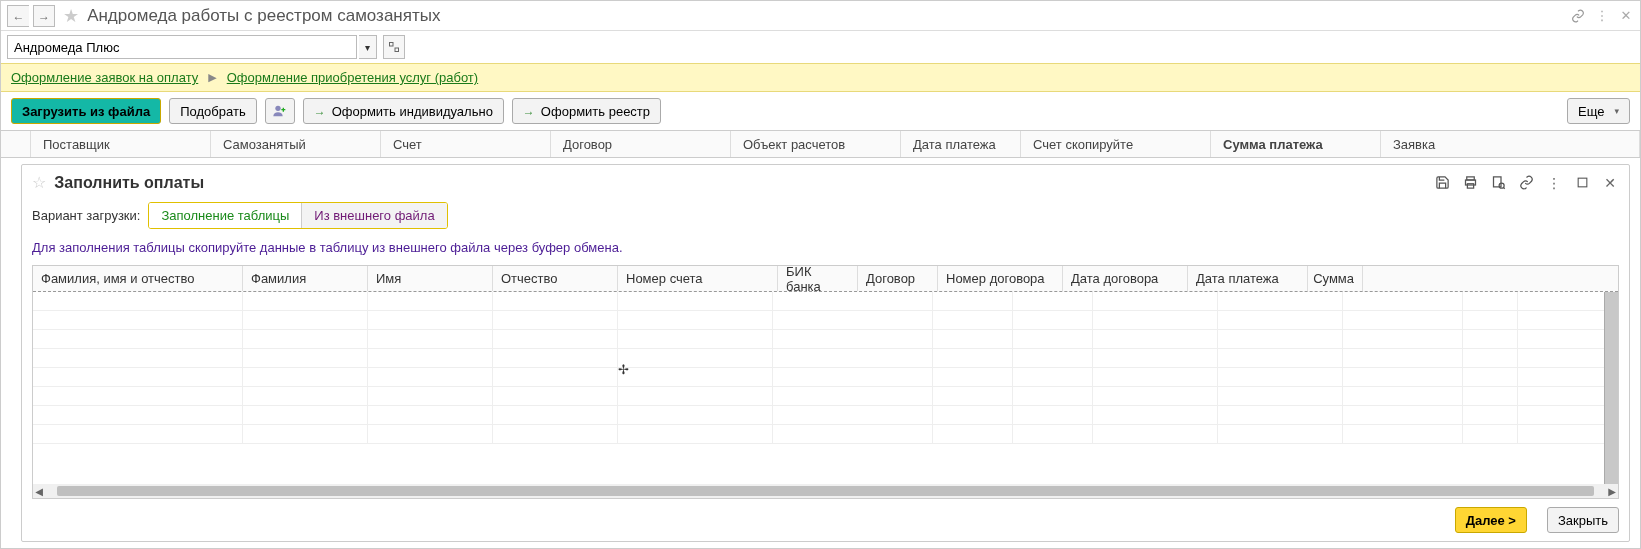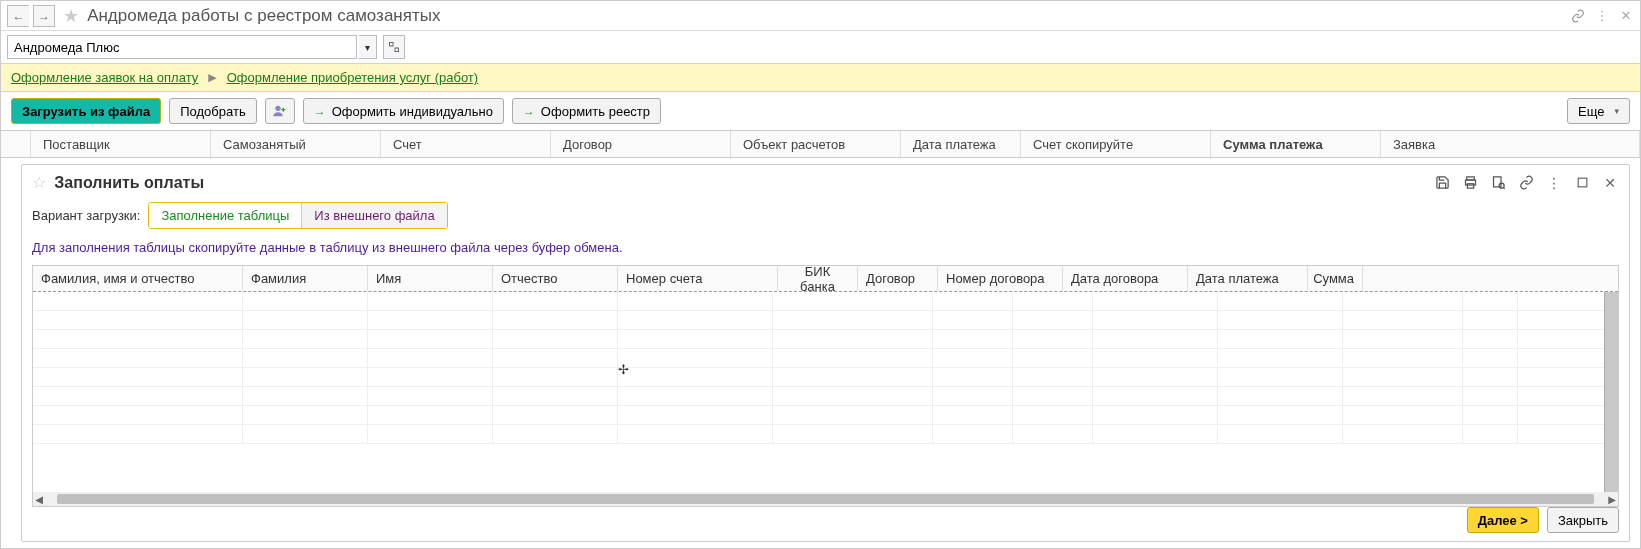--- a/index.html
+++ b/index.html
@@ -60,21 +60,21 @@
 .grid-col.inn .req-mark { position: absolute; top: 2px; right: 4px; color: #c00; font-size: 10px; }
 .grid-col.sum { justify-content: flex-end; }
 .grid-body { flex: 1; overflow: auto; position: relative; }
 .grid-row { display: flex; height: 19px; border-bottom: 1px solid #eee; }
 .grid-cell { border-right: 1px solid #eee; }
 .grid-scrollbar-v { position: absolute; right: 0; top: 26px; bottom: 14px; width: 14px; background: #c8c8c8; border-left: 1px solid #aaa; }
 .grid-scrollbar-h { height: 14px; background: #f0f0f0; display: flex; align-items: center; }
 .grid-scrollbar-h .track { flex: 1; height: 10px; background: #bfbfbf; margin: 0 12px; border-radius: 2px; }
 .grid-scrollbar-h .arr { width: 12px; text-align: center; font-size: 10px; color: #666; }
 
-.footer-btns { display: flex; justify-content: flex-end; gap: 8px; }
+.footer-btns { display: flex; justify-content: flex-end; gap: 20px; margin-top: 8px; }
 .btn.next { background: #ffd633; border-color: #c9a800; font-weight: bold; }
 
 .cursor-plus { position: absolute; left: 585px; top: 70px; font-size: 13px; color: #333; pointer-events: none; }
 </style>
 </head>
 <body>
 
 <div class="window">
   <div class="titlebar">
     <div class="nav-btn">←</div>
@@ -199,21 +199,21 @@
       <div>Для заполнения таблицы скопируйте данные в таблицу из внешнего файла через буфер обмена.</div>
     </div>
 
     <div class="grid-wrap">
       <div class="grid-header" id="grid-header">
           <div class="grid-col" style="width: 210px;">Фамилия, имя и отчество</div>
           <div class="grid-col" style="width: 125px;">Фамилия</div>
           <div class="grid-col" style="width: 125px;">Имя</div>
           <div class="grid-col" style="width: 125px;">Отчество</div>
           <div class="grid-col" style="width: 160px;">Номер счета</div>
-          <div class="grid-col" style="width: 80px; text-align: center;">БИК банка</div>
+          <div class="grid-col" style="width: 80px;">БИК банка</div>
           <div class="grid-col" style="width: 80px;">Договор</div>
           <div class="grid-col" style="width: 125px;">Номер договора</div>
           <div class="grid-col" style="width: 125px;">Дата договора</div>
           <div class="grid-col" style="width: 120px;">Дата платежа</div>
           <div class="grid-col sum" style="width: 55px;">Сумма</div>
         </div>
       <div class="grid-body" id="grid-body">
         <span class="cursor-plus">✢</span>
       <div class="grid-row">
             <div class="grid-cell" style="width: 210px;"></div>

